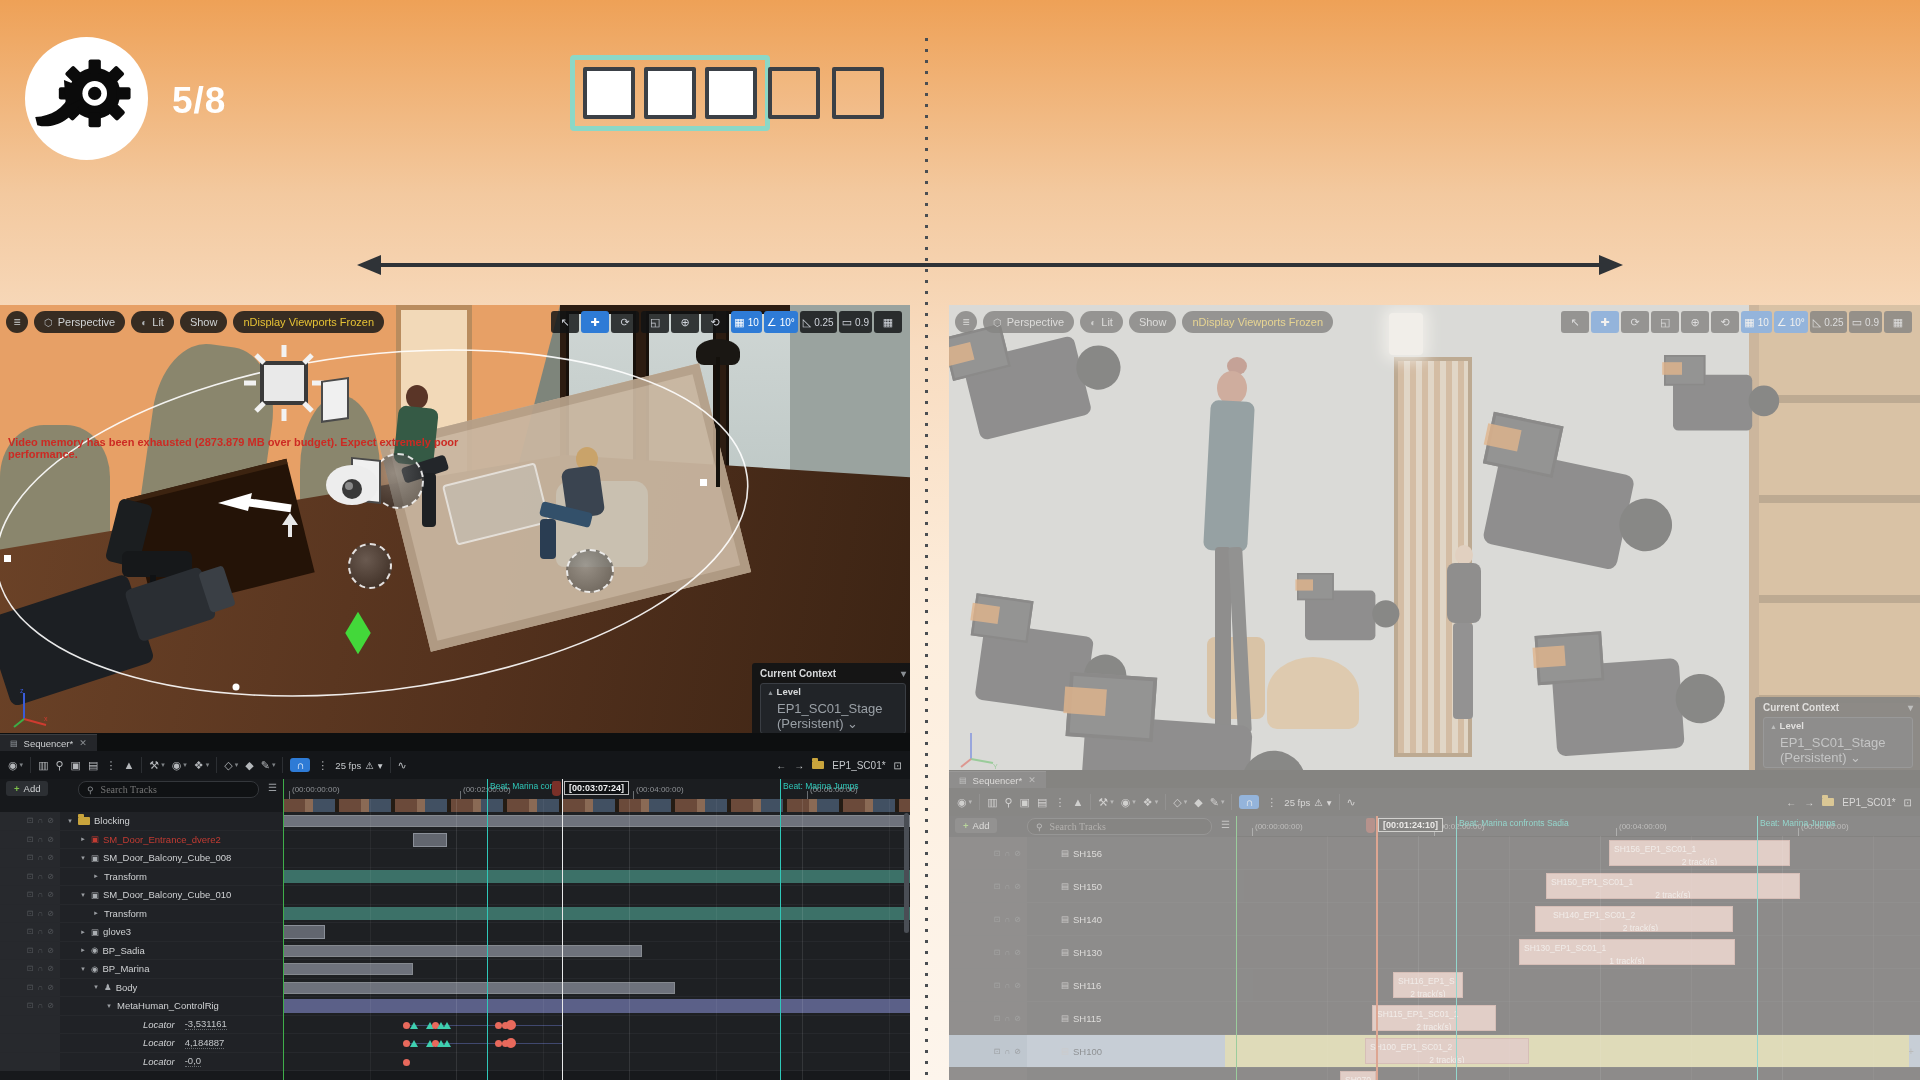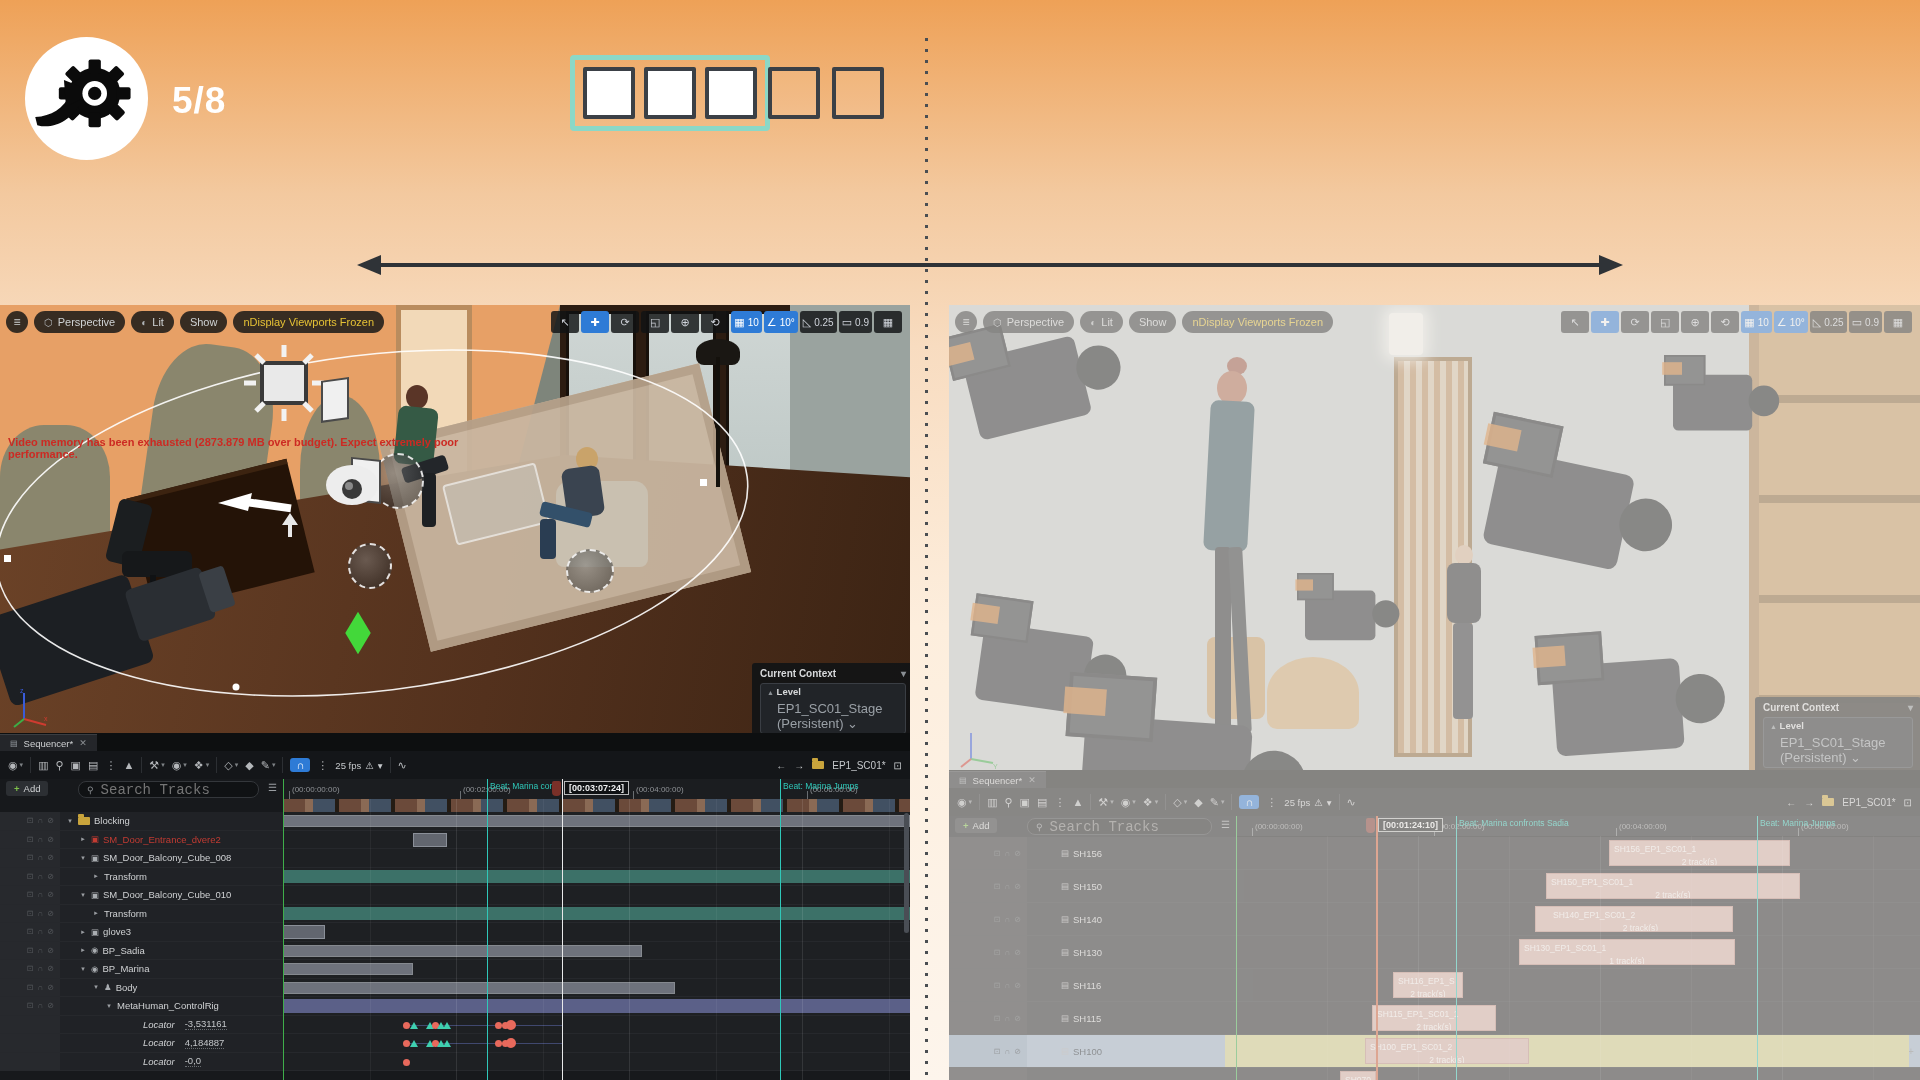--- a/index.html
+++ b/index.html
@@ -116,22 +116,22 @@
   .seq-toolbar .right{margin-left:auto;display:flex;gap:8px;align-items:center;font-size:10px;color:#c6c9cc;}
   .folder-ico{display:inline-block;width:12px;height:8px;background:#c9a43c;border-radius:1px;position:relative;}
   .folder-ico::before{content:"";position:absolute;left:0;top:-3px;width:6px;height:3px;background:#c9a43c;border-radius:1px 1px 0 0;}
   .seq-header{position:absolute;left:0;height:20px;}
   #seqL .seq-header{top:46px;width:283px;} #seqR .seq-header{top:46px;width:287px;}
   .add-btn{position:absolute;left:6px;top:2px;height:15px;background:#2c2f33;border-radius:3px;color:#d2d4d6;
     font-size:9.5px;display:flex;align-items:center;gap:4px;padding:0 8px;}
   .add-btn .plus{color:#7ec24a;font-weight:bold;}
   .search{position:absolute;left:78px;top:2px;right:24px;height:15px;background:#101214;border:1px solid #34373b;
     border-radius:8px;display:flex;align-items:center;padding:0 8px;gap:5px;}
-  .search input{background:transparent;border:none;outline:none;color:#9ea2a6;font-size:14px;width:100%;
-    font-family:Liberation Mono, monospace;}
+  .search input{background:transparent;border:none;outline:none;color:#9ea2a6;font-size:10px;width:100%;
+    font-family:Liberation Serif, serif;}
   .search .mag{color:#8a8e92;font-size:9px;}
   .filter{position:absolute;right:6px;top:3px;color:#9a9ea2;font-size:10px;}
   .ruler{position:absolute;height:20px;background:#1b1d20;border-bottom:1px solid #0c0d0f;}
   #seqL .ruler{left:283px;top:46px;width:627px;} #seqR .ruler{left:287px;top:46px;width:684px;}
   .rlabel{position:absolute;top:6px;font-size:8px;color:#8f9296;white-space:nowrap;}
   .rtick{position:absolute;top:12px;width:1px;height:8px;background:#6a6e72;}
   .filmstrip{position:absolute;left:283px;top:66px;width:627px;height:13px;
     background:repeating-linear-gradient(90deg,#6b4a3a 0 22px,#8a6a55 22px 30px,#415062 30px 52px,#241c14 52px 56px);
     border-bottom:1px solid #0a0b0c;}
   .tracks{position:absolute;left:0;right:0;bottom:0;overflow:hidden;}

